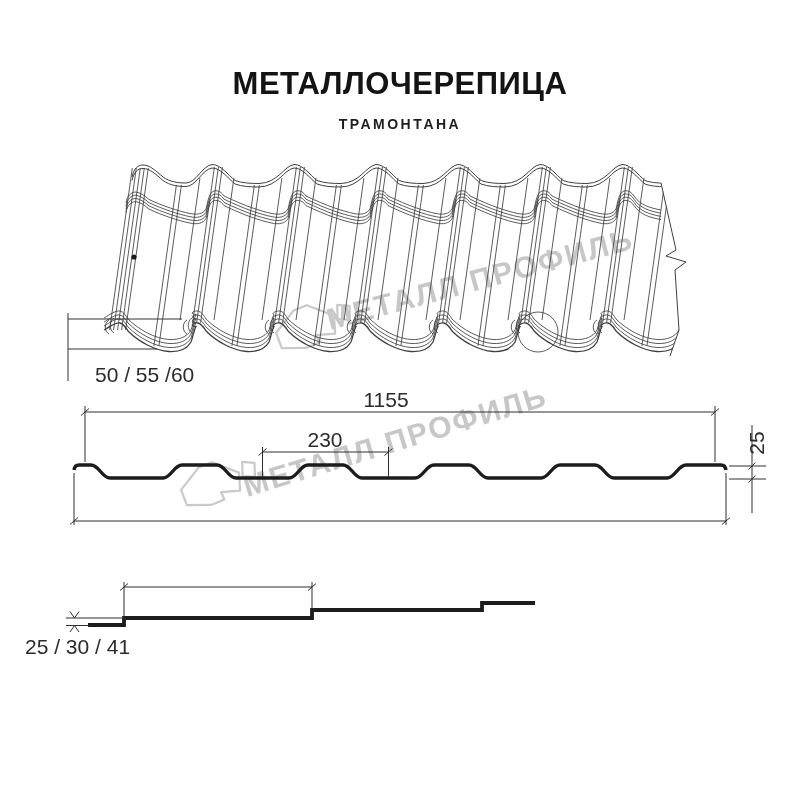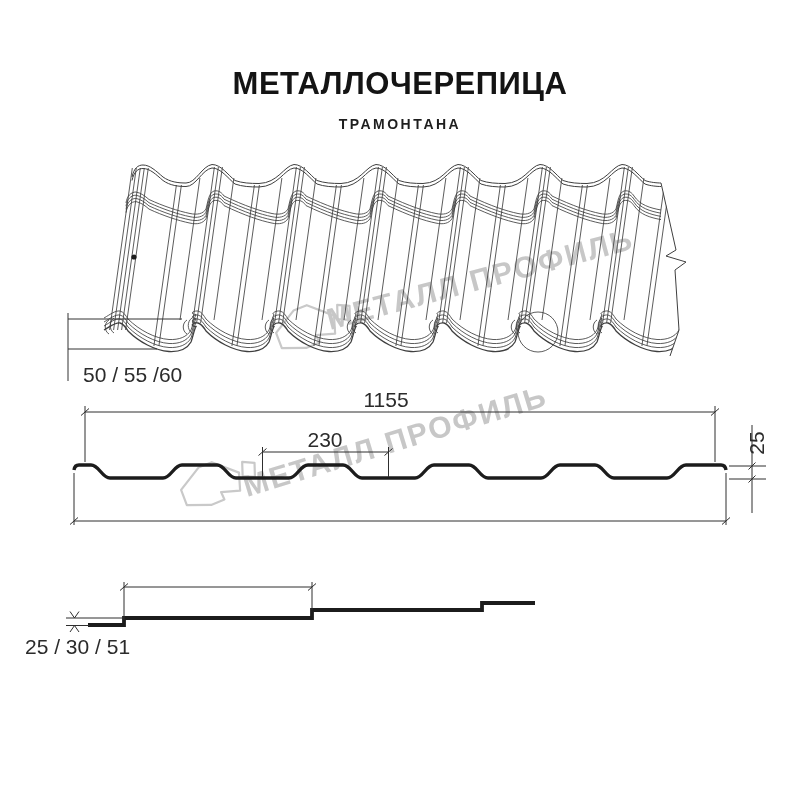--- a/index.html
+++ b/index.html
@@ -161,18 +161,18 @@
         <line x1="124" y1="582" x2="124" y2="620"></line>
         <line x1="312" y1="582" x2="312" y2="610"></line>
         <path d="M 120,590.5 L 128,583.5 M 308,590.5 L 316,583.5"></path>
         <line x1="66" y1="618" x2="124" y2="618"></line>
         <line x1="66" y1="625.5" x2="90" y2="625.5"></line>
         <path d="M 70,611.5 L 74.5,618 L 79,611.5 M 70,632 L 74.5,625.5 L 79,632"></path>
       </g>
     </g>
   </svg>
 
-  <div class="lbl" style="left:83px;top:363px;">50 / 55 /60</div>
+  <div class="lbl" style="left:95px;top:363px;">50 / 55 /60</div>
   <div class="lbl center" style="left:286px;top:388px;width:200px;">1155</div>
   <div class="lbl center" style="left:225px;top:428px;width:200px;">230</div>
   <div class="lbl center" id="dim-25">25</div>
-  <div class="lbl" style="left:25px;top:635px;">25 / 30 / 51</div>
+  <div class="lbl" style="left:25px;top:635px;">25 / 30 / 41</div>
 </div>
 
 </body></html>

